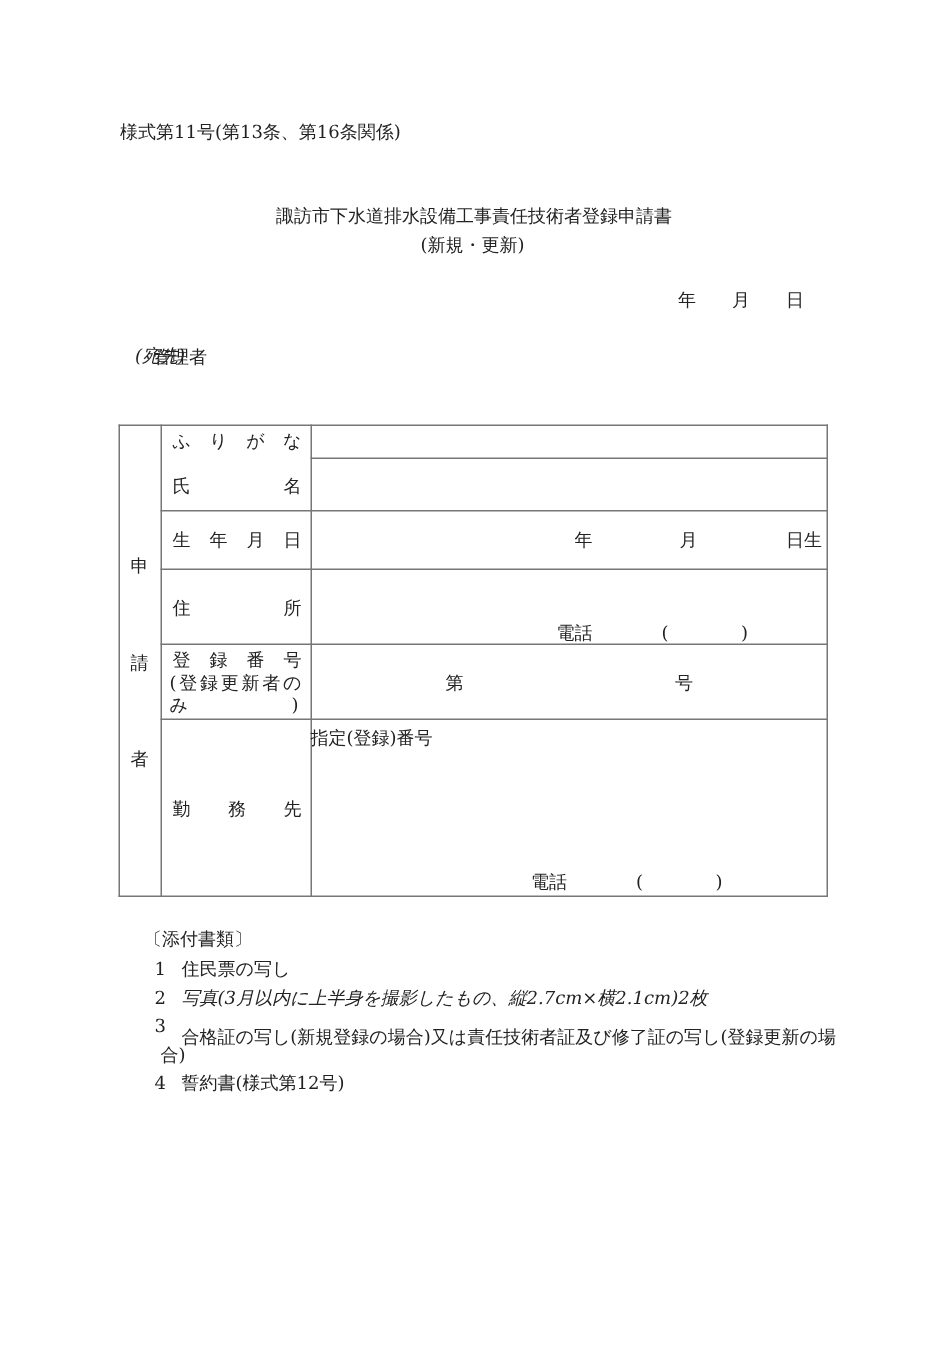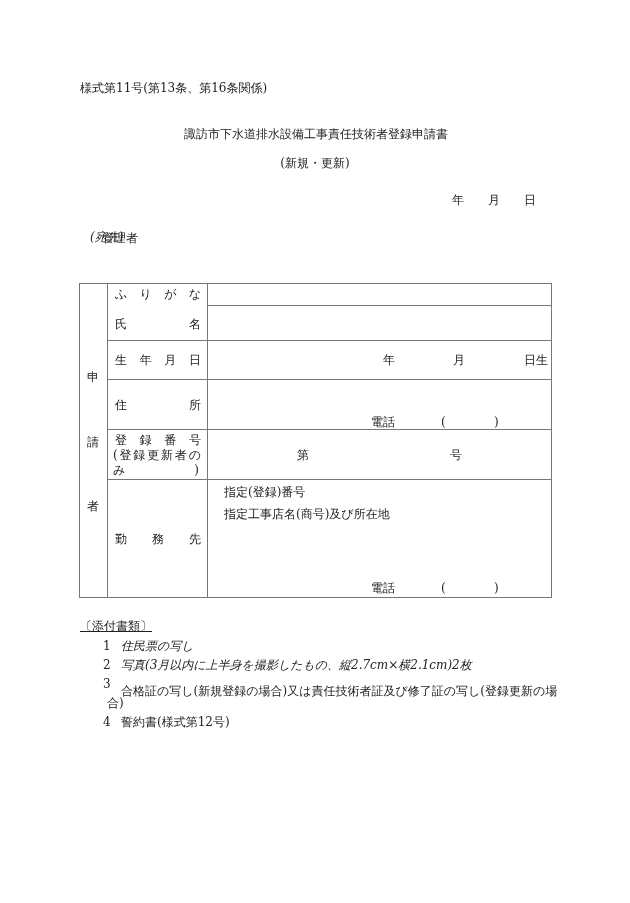--- a/index.html
+++ b/index.html
@@ -9,21 +9,21 @@
   }
   .abs { position: absolute; white-space: nowrap; line-height: 14px; }
   .hline { position: absolute; height: 1px; background: #777; }
   .vline { position: absolute; width: 1px; background: #777; }
   .spread { position: absolute; display: flex; justify-content: space-between; line-height: 14px; }
 </style>
 </head>
 <body>
 
 <div class="abs" style="left:80px;top:81px;text-align:right;">様式第11号(第13条、第16条関係)</div>
-<div class="abs" style="left:184px;top:127px;width:233px;text-align:center;">諏訪市下水道排水設備工事責任技術者登録申請書</div>
+<div class="abs" style="left:184px;top:137px;width:233px;text-align:center;">諏訪市下水道排水設備工事責任技術者登録申請書</div>
 <div class="abs" style="left:265px;top:156px;width:100px;text-align:center;">(新規・更新)</div>
 
 <div>
   <span class="abs" style="left:452px;top:193px;">年</span>
   <span class="abs" style="left:488px;top:193px;">月</span>
   <span class="abs" style="left:524px;top:193px;">日</span>
 </div>
 
 <div class="abs" style="left:90px;top:230px;font-style:italic;">(宛先)</div>
 <div class="abs" style="left:102px;top:231px;">管理者</div>
@@ -107,35 +107,34 @@
   <div class="abs" style="left:208px;top:430px;width:343px;height:49px;">
     <span class="abs" style="left:89px;top:18px;">第</span>
     <span class="abs" style="left:242px;top:18px;">号</span>
   </div>
 
   <div class="spread" style="left:115px;top:532px;width:86px;">
     <span>勤</span>
     <span>務</span>
     <span>先</span>
   </div>
-  <div class="abs" style="left:208px;top:480px;width:343px;height:117px;">
+  <div class="abs" style="left:191px;top:480px;width:343px;height:117px;">
     <span class="abs" style="left:16px;top:5px;">指定(登録)番号</span>
-    <span class="abs" style="left:16px;top:27px;">指定工事店名(商号)及び所在地</span>
     <span class="abs" style="left:163px;top:101px;">電話</span>
     <span class="abs" style="left:233px;top:101px;">(</span>
     <span class="abs" style="left:286px;top:101px;">)</span>
   </div>
 </div>
 
 <div>
-  <div class="abs" style="left:80px;top:619px;text-decoration:underline;">〔添付書類〕</div>
+  <div class="abs" style="left:96px;top:619px;">〔添付書類〕</div>
 
   <div>
     <span class="abs" style="left:103px;top:639px;">1</span>
-    <span class="abs" style="left:121px;top:639px;font-style:italic;">住民票の写し</span>
+    <span class="abs" style="left:121px;top:639px;">住民票の写し</span>
   </div>
   <div>
     <span class="abs" style="left:103px;top:658px;">2</span>
     <span class="abs" style="left:121px;top:658px;font-style:italic;">写真(3月以内に上半身を撮影したもの、縦2.7cm×横2.1cm)2枚</span>
   </div>
   <div>
     <span class="abs" style="left:103px;top:677px;">3</span>
     <span class="abs" style="left:121px;top:684px;text-align:right;">合格証の写し(新規登録の場合)又は責任技術者証及び修了証の写し(登録更新の場</span>
     <span class="abs" style="left:107px;top:696px;">合)</span>
   </div>

